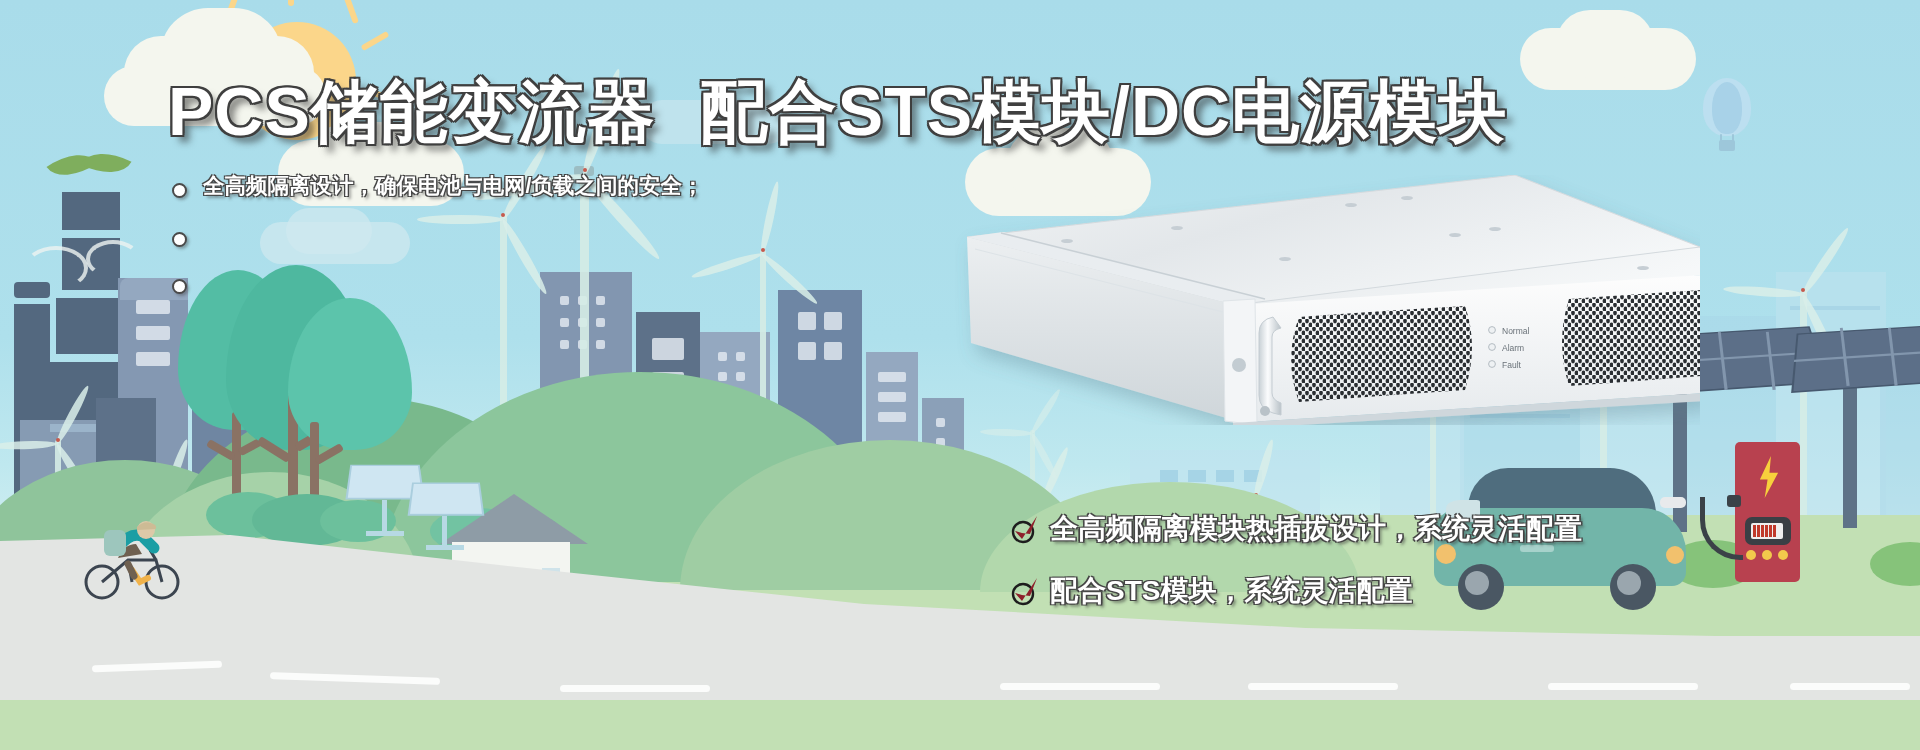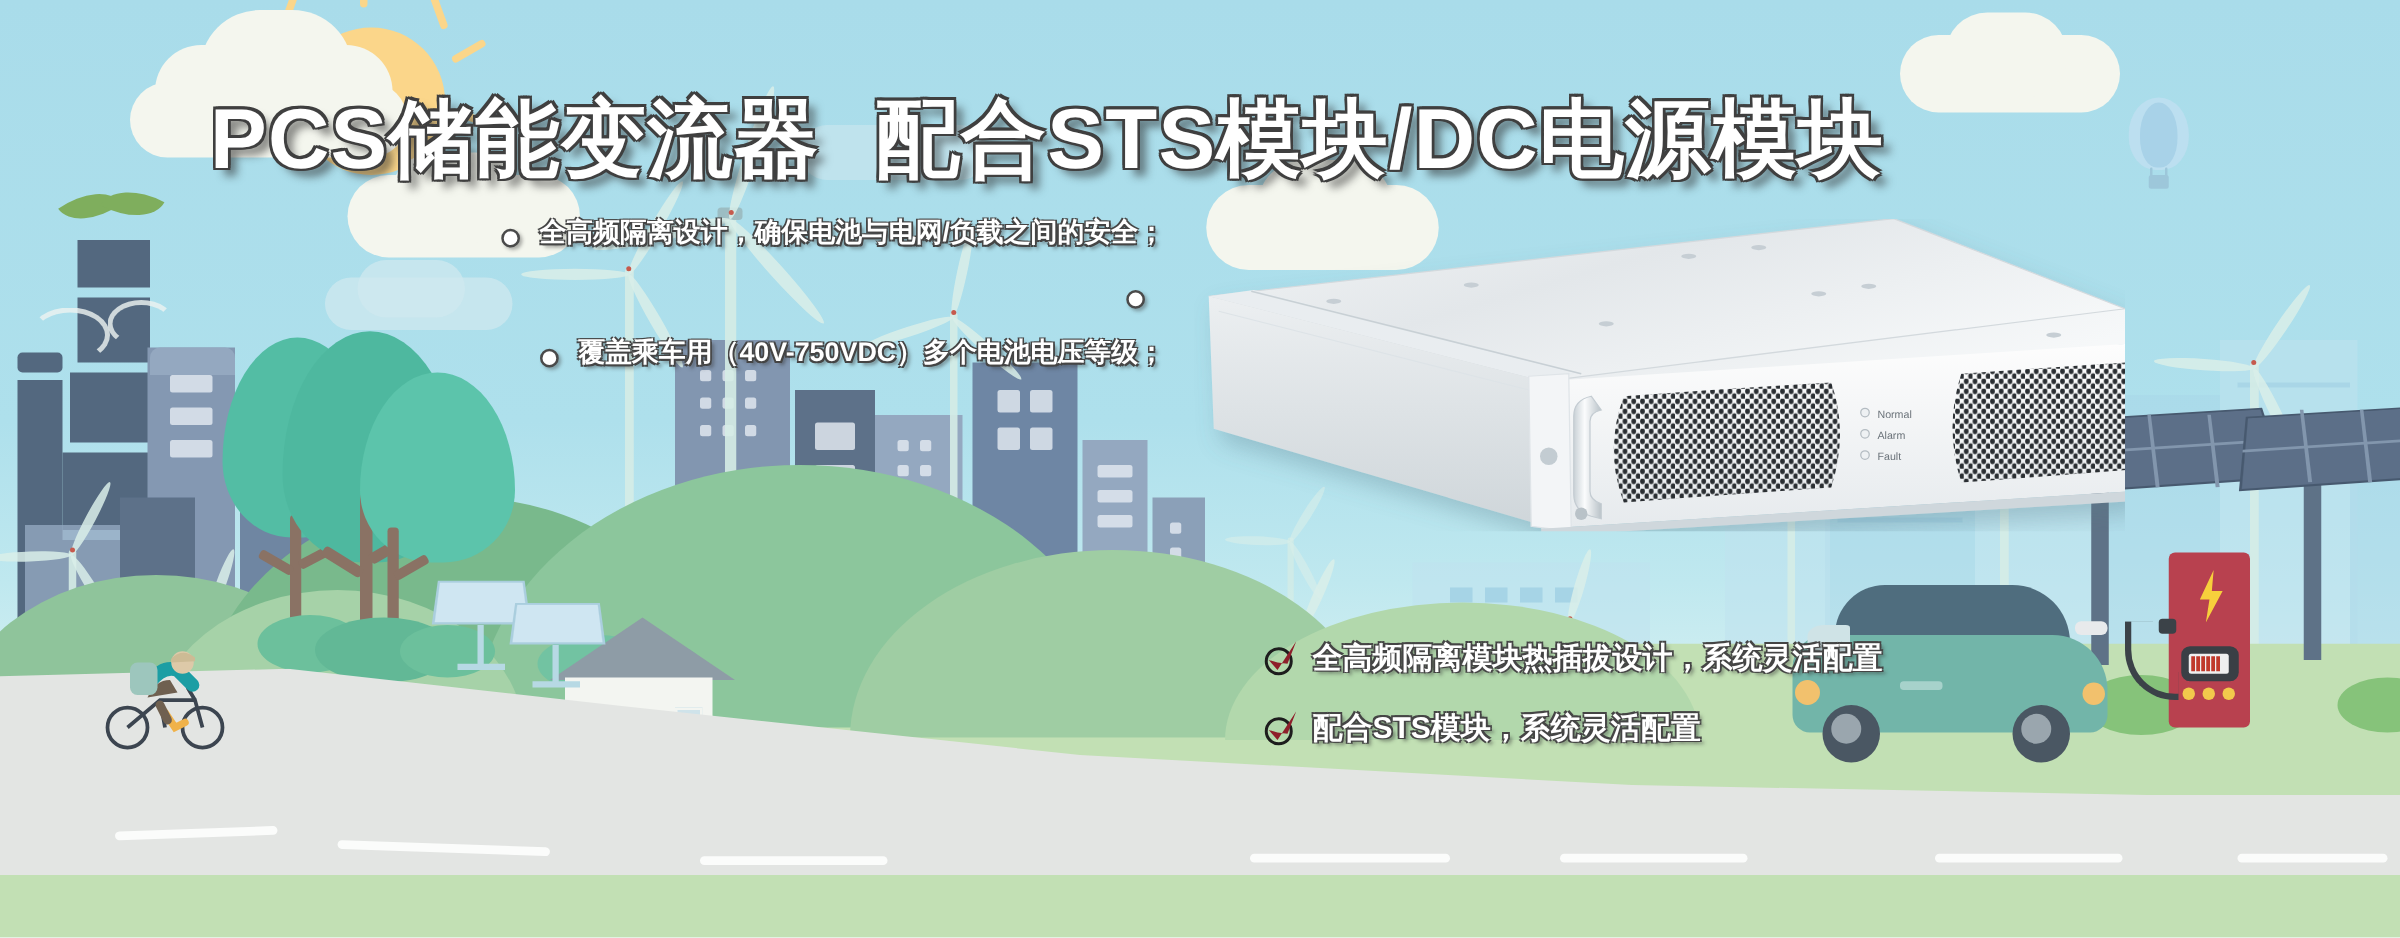--- a/index.html
+++ b/index.html
@@ -80,37 +80,37 @@
     position:absolute;left:168px;top:66px;width:1180px;height:90px;
     font-size:68px;font-weight:bold;letter-spacing:1px;color:#ffffff;
     white-space:nowrap;line-height:90px;
     text-shadow:
       -2px -2px 0 #3f3f3f, 2px -2px 0 #3f3f3f, -2px 2px 0 #3f3f3f, 2px 2px 0 #3f3f3f,
       0 -2px 0 #3f3f3f, 0 2px 0 #3f3f3f, -2px 0 0 #3f3f3f, 2px 0 0 #3f3f3f,
       7px 7px 7px rgba(40,40,40,.55);
   }
   #title .gap{display:inline-block;width:44px;}
   #bullets{position:absolute;left:172px;top:172px;width:760px;}
-  .bullet{position:relative;display:flex;align-items:flex-start;margin-bottom:21px;justify-content:flex-end;}
+  .bullet{position:relative;display:flex;align-items:flex-start;margin-bottom:21px;}
   .bullet .dot{
     width:11px;height:11px;border-radius:50%;background:#ffffff;
     border:2px solid #4a4a4a;margin-top:11px;margin-right:16px;flex:0 0 auto;
     box-shadow:2px 2px 3px rgba(60,60,60,.4);
   }
   .bullet .txt{
     font-size:21.5px;font-weight:bold;color:#ffffff;line-height:1.32;
     text-shadow:
       -1.3px -1.3px 0 #454545, 1.3px -1.3px 0 #454545, -1.3px 1.3px 0 #454545, 1.3px 1.3px 0 #454545,
       3px 3px 3px rgba(50,50,50,.5);
   }
   #checks{position:absolute;left:1010px;top:510px;width:700px;}
   .check{display:flex;align-items:center;margin-bottom:24px;}
   .check .ck{width:30px;height:30px;flex:0 0 auto;margin-right:10px;}
   .check .txt{
-    font-size:24px;font-weight:bold;color:#ffffff;white-space:nowrap;
+    font-size:28px;font-weight:bold;color:#ffffff;white-space:nowrap;
     text-shadow:
       -1.4px -1.4px 0 #454545, 1.4px -1.4px 0 #454545, -1.4px 1.4px 0 #454545, 1.4px 1.4px 0 #454545,
       3px 3px 3px rgba(50,50,50,.5);
   }
 </style>
 </head>
 <body>
 
 <div id="banner">
 
@@ -559,21 +559,20 @@
   <div id="bullets">
     <div class="bullet">
       <span class="dot"></span>
       <span class="txt">全高频隔离设计，确保电池与电网/负载之间的安全；</span>
     </div>
     <div class="bullet">
       <span class="dot"></span>
     </div>
     <div class="bullet">
       <span class="dot"></span>
-      <span class="txt">覆盖乘车用（40V-750VDC）多个电池电压等级；</span>
     </div>
   </div>
 
   <div id="checks">
     <div class="check">
       <span class="ck">
         <svg width="30" height="30" viewBox="0 0 30 30">
           <circle cx="13" cy="18" r="10" fill="none" stroke="#1d1d1d" stroke-width="2.4"></circle>
           <path d="M5 17 L12 25 L27 2 L20 20 L12 19 Z" fill="#8e1f2b"></path>
         </svg>

